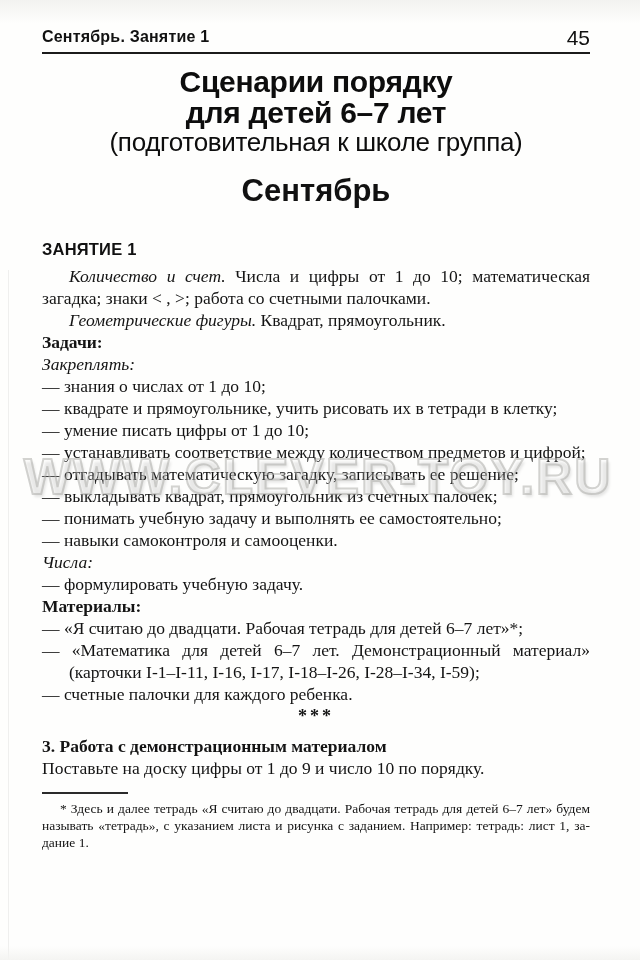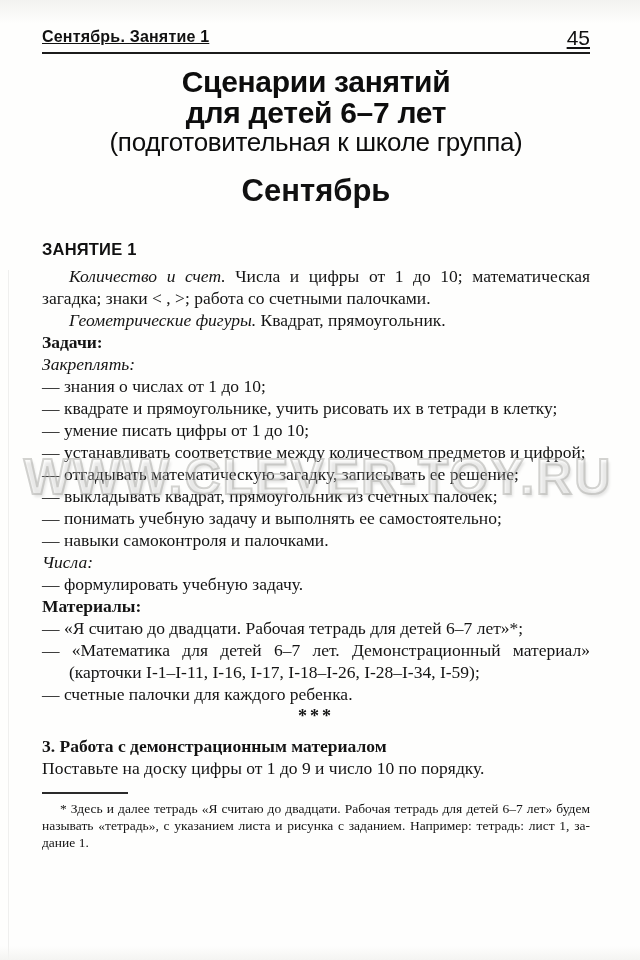--- a/index.html
+++ b/index.html
@@ -23,21 +23,21 @@
     font-size:50px;letter-spacing:2px;white-space:nowrap;
     color:rgba(255,255,255,0.12);
     -webkit-text-stroke:2px rgba(175,175,172,0.55);
     text-shadow:2px 3px 3px rgba(0,0,0,0.10);
     pointer-events:none;
   }
 
   .hdr{
     display:flex;justify-content:space-between;align-items:flex-end;
     font-family:"Liberation Sans",sans-serif;
-    border-bottom:2px solid #1b1b1b;padding-bottom:6px;text-decoration:underline;
+    border-bottom:2px solid #1b1b1b;padding-bottom:6px;
   }
   .hdr .run{font-weight:700;font-size:16px;letter-spacing:0.2px;}
   .hdr .num{font-weight:400;font-size:21px;line-height:16px;}
 
   .title{margin:12px 0 0 0;text-align:center;
     font-family:"Liberation Sans",sans-serif;color:#0d0d0d;}
   .title .t-line{display:block;font-weight:700;font-size:30px;line-height:31px;letter-spacing:-0.3px;}
   .title .t-sub{display:block;font-weight:400;font-size:26px;line-height:29px;letter-spacing:-0.3px;}
 
   .month{margin:22px 0 0 0;text-align:center;
@@ -75,21 +75,21 @@
   <div class="scan-bottom"></div>
 
   <div class="watermark">WWW.CLEVER-TOY.RU</div>
 
   <div class="hdr">
     <span class="run">Сентябрь. Занятие 1</span>
     <span class="num">45</span>
   </div>
 
   <h1 class="title">
-    <span class="t-line">Сценарии занятий</span>
+    <span class="t-line">Сценарии порядку</span>
     <span class="t-line">для детей 6–7 лет</span>
     <span class="t-sub">(подготовительная к школе группа)</span>
   </h1>
 
   <h2 class="month">Сентябрь</h2>
 
   <h3 class="lesson">ЗАНЯТИЕ 1</h3>
 
   <div class="body">
     <p class="indent"><span class="i">Количество и счет.</span><span> Числа и цифры от 1 до 10; математическая загадка; знаки &lt; , &gt;; работа со счетными палочками.</span></p>
@@ -98,21 +98,21 @@
     <p class="b">Задачи:</p>
     <p class="i">Закреплять:</p>
 
     <p class="dash">— знания о числах от 1 до 10;</p>
     <p class="dash">— квадрате и прямоугольнике, учить рисовать их в тетради в клетку;</p>
     <p class="dash">— умение писать цифры от 1 до 10;</p>
     <p class="dash">— устанавливать соответствие между количеством предметов и цифрой;</p>
     <p class="dash">— отгадывать математическую загадку, записывать ее реше­ние;</p>
     <p class="dash">— выкладывать квадрат, прямоугольник из счетных палочек;</p>
     <p class="dash">— понимать учебную задачу и выполнять ее самостоятельно;</p>
-    <p class="dash">— навыки самоконтроля и палочками.</p>
+    <p class="dash">— навыки самоконтроля и самооценки.</p>
 
     <p class="i">Числа:</p>
     <p class="dash">— формулировать учебную задачу.</p>
 
     <p class="b">Материалы:</p>
     <p class="dash">— «Я считаю до двадцати. Рабочая тетрадь для детей 6–7 лет»*;</p>
     <p class="dash">— «Математика для детей 6–7 лет. Демонстрационный материал» (карточки I-1–I-11, I-16, I-17, I-18–I-26, I-28–I-34, I-59);</p>
     <p class="dash">— счетные палочки для каждого ребенка.</p>
 
     <p class="sep">***</p>

